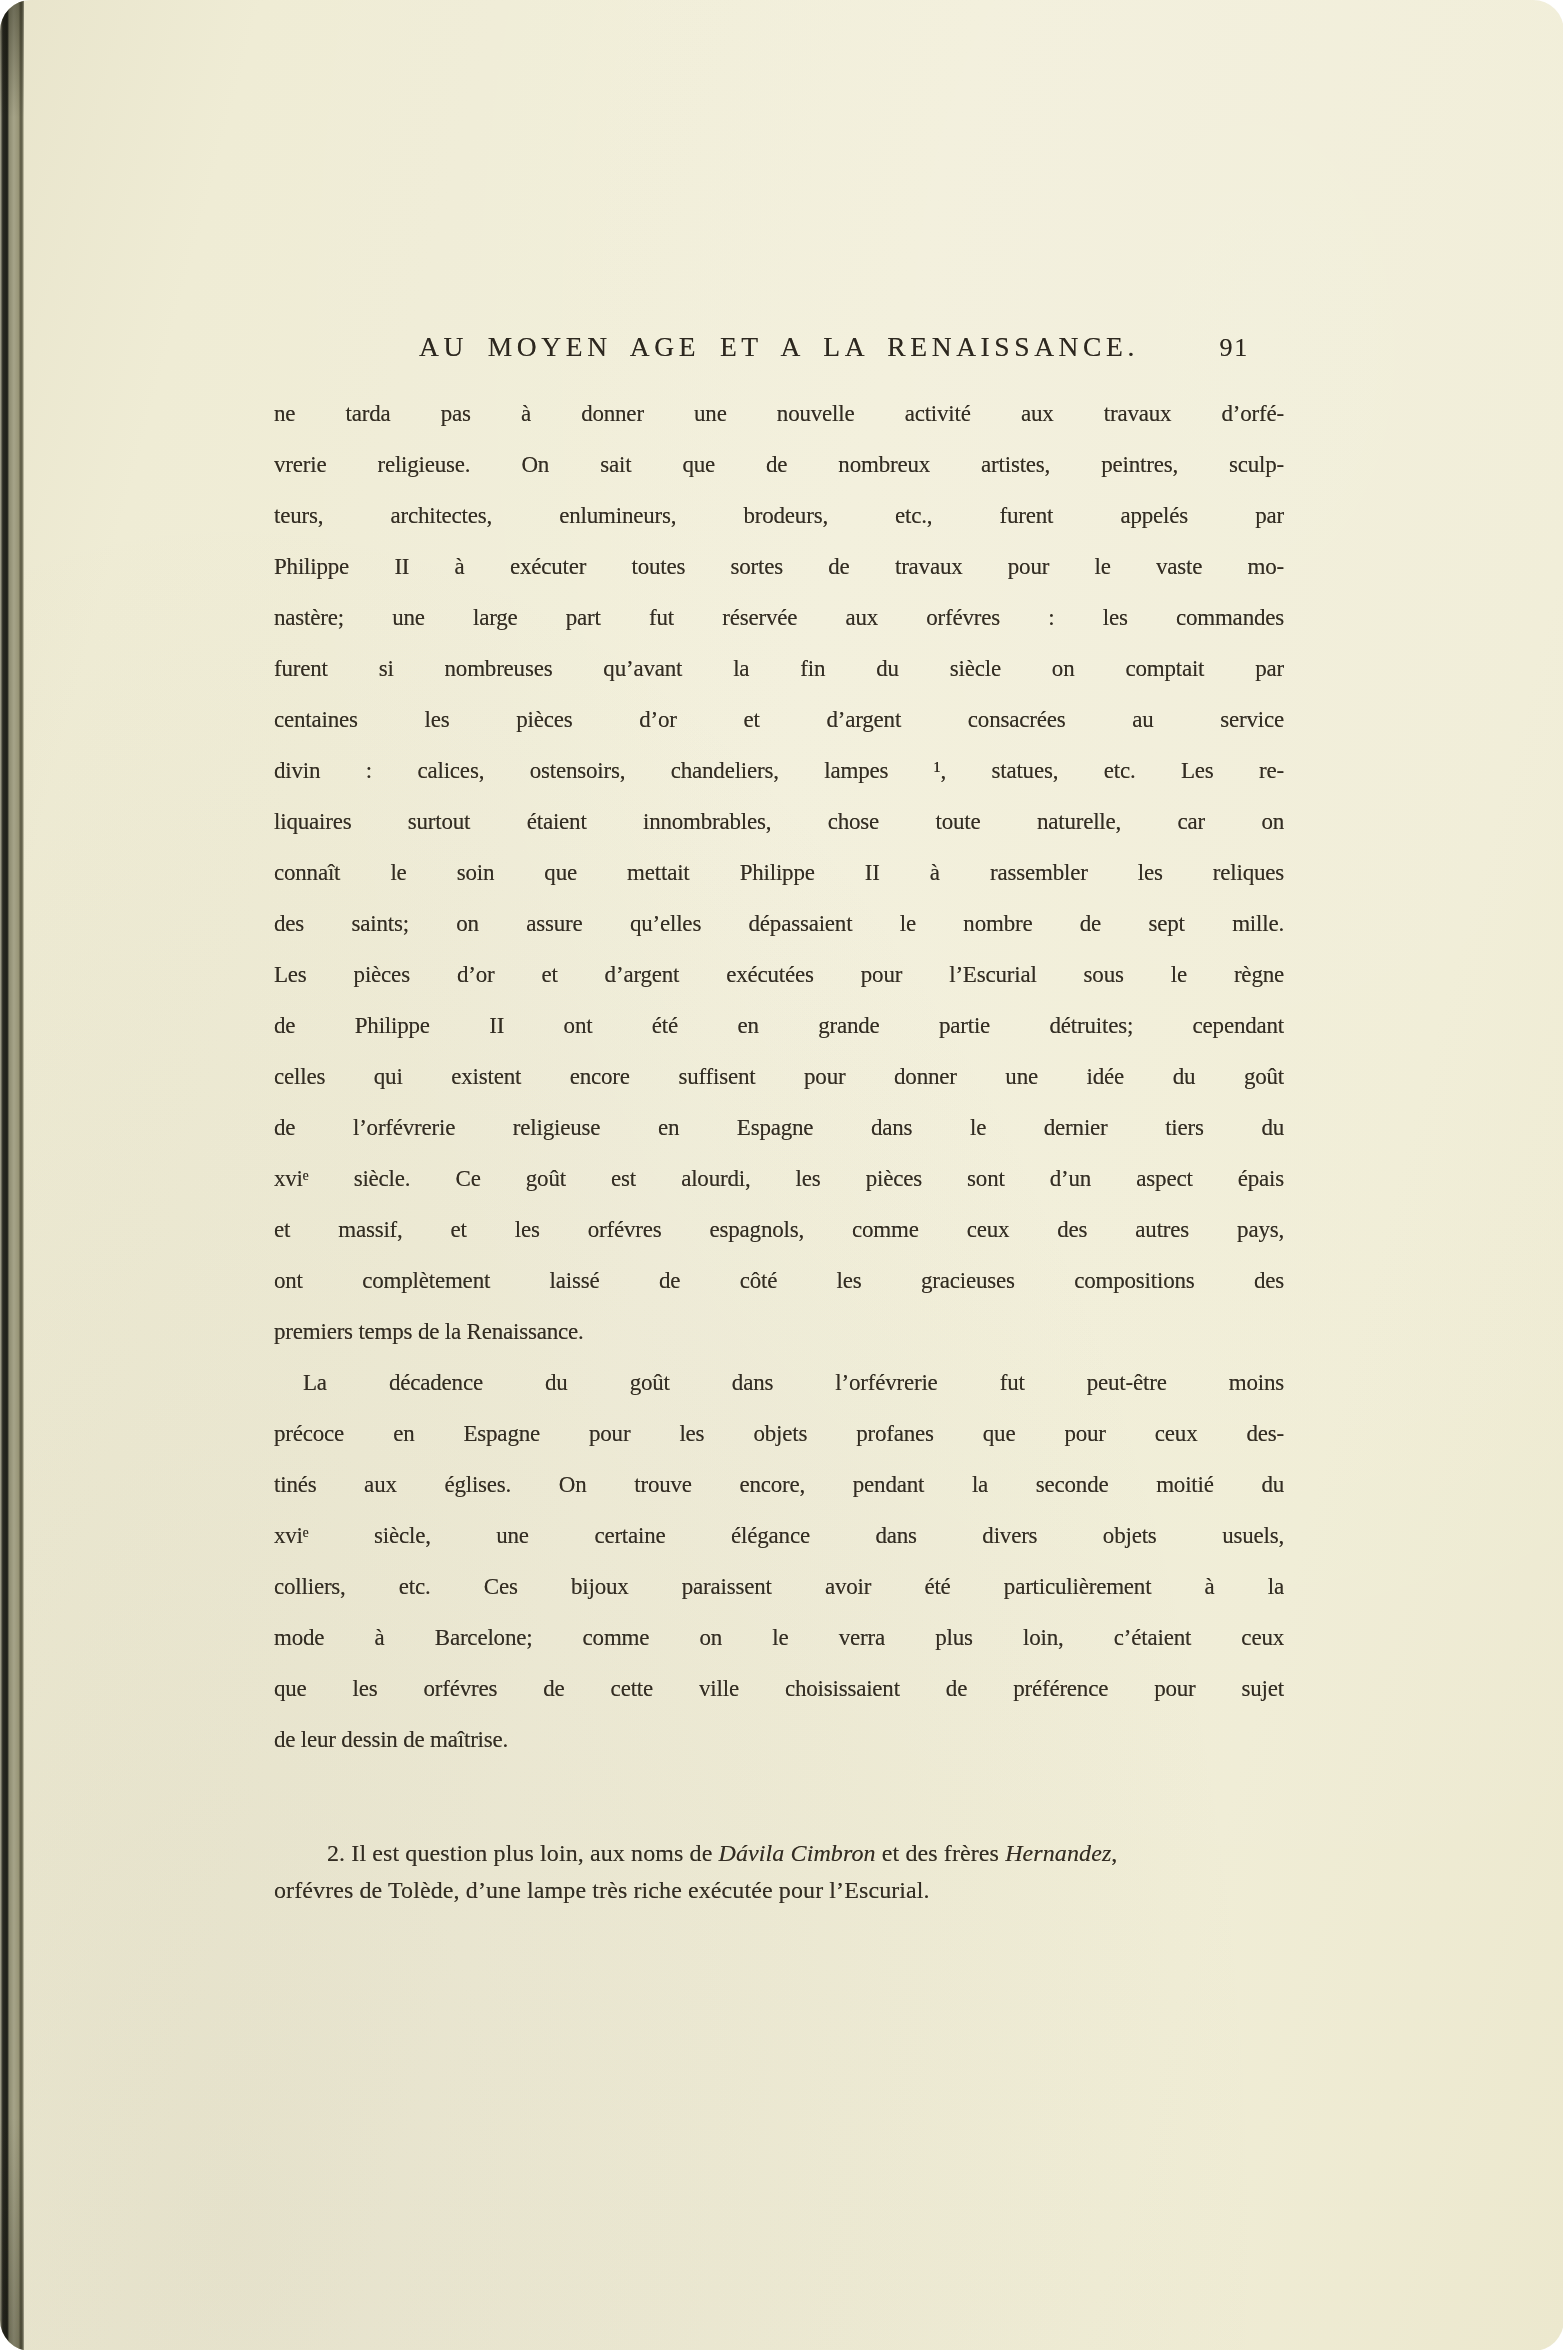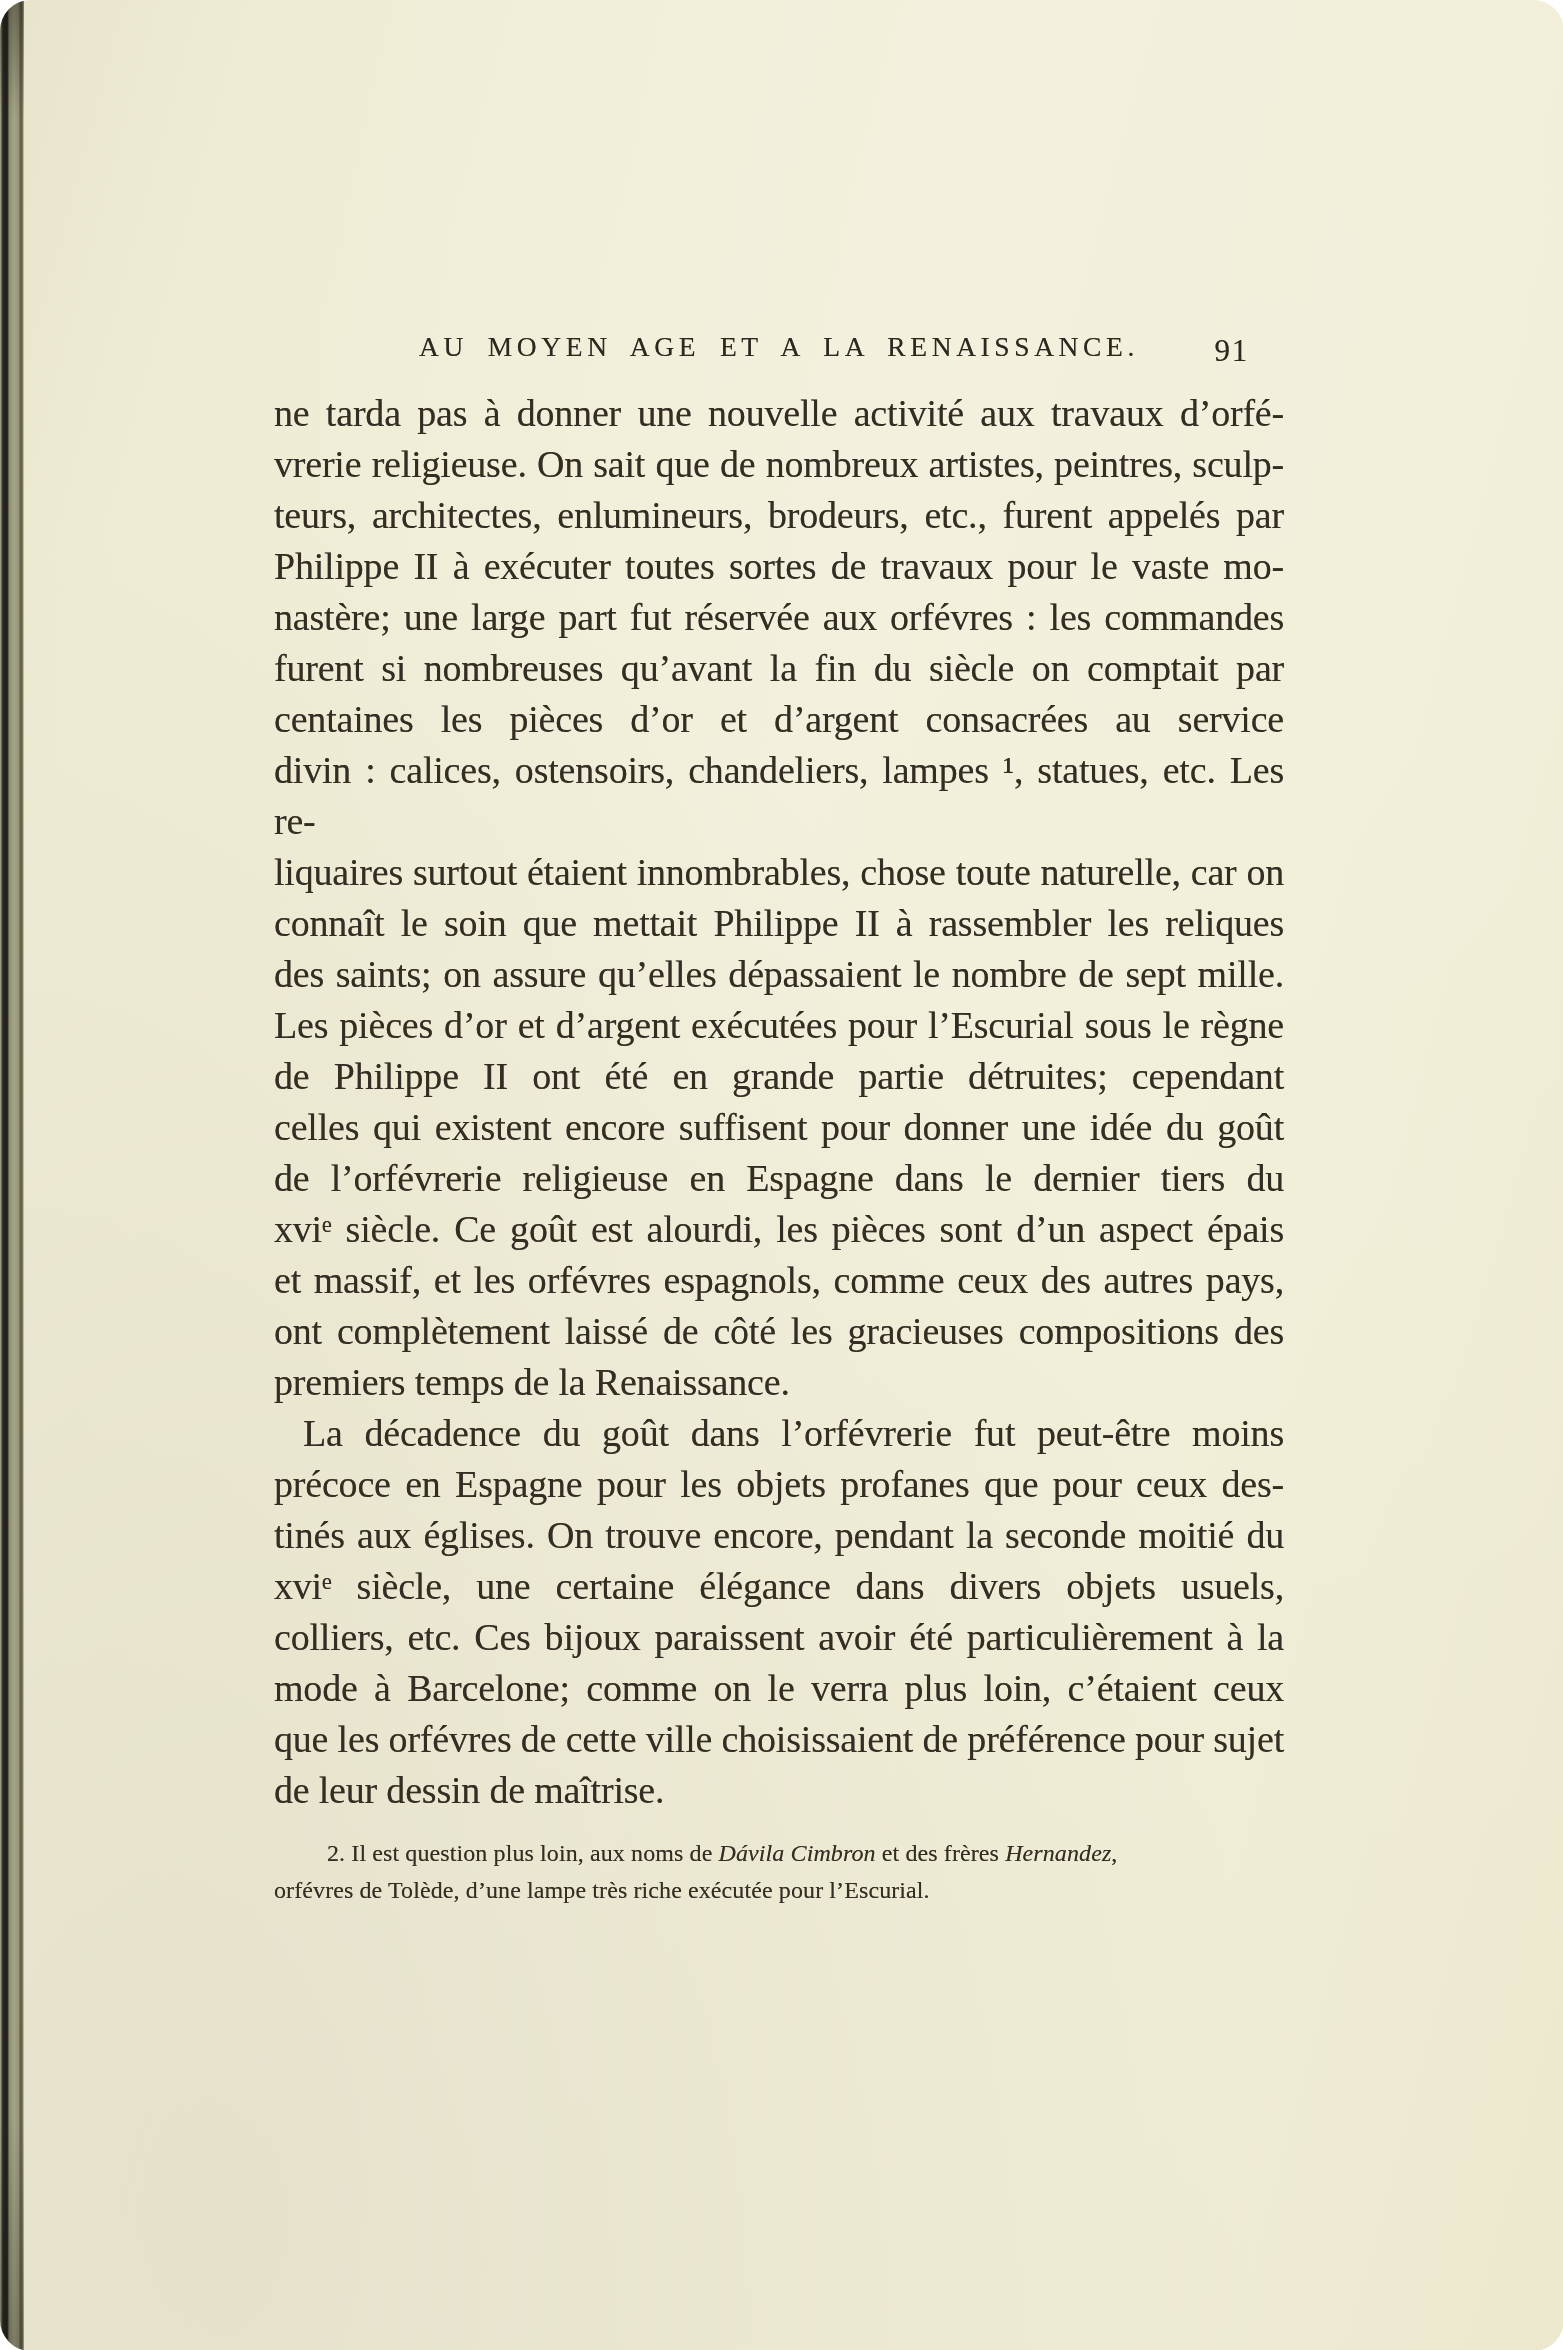--- a/index.html
+++ b/index.html
@@ -50,29 +50,29 @@
     text-align: center;
     font-size: 27.5px;
     letter-spacing: 4.6px;
     word-spacing: 8.3px;
     color: #2d2820;
     text-shadow: 0 0 0.6px rgba(45,38,26,0.55);
   }
   .page-number {
     position: absolute;
     right: 35px; top: 1.8px;
-    font-size: 31px;
+    font-size: 26px;
     letter-spacing: 1.8px;
     word-spacing: normal;
   }
 
   .body-text {
     position: absolute;
     top: 388px; left: 0; width: 100%;
-    font-size: 38px;
+    font-size: 23px;
     line-height: 51px;
     letter-spacing: -0.2px;
     text-shadow: 0 0 0.6px rgba(45,38,26,0.5);
   }
   .line { text-align: justify; text-align-last: justify; }
   .line.end { text-align-last: left; }
   .line.indent { text-indent: 29px; }
 
   .footnote {
     position: absolute;

